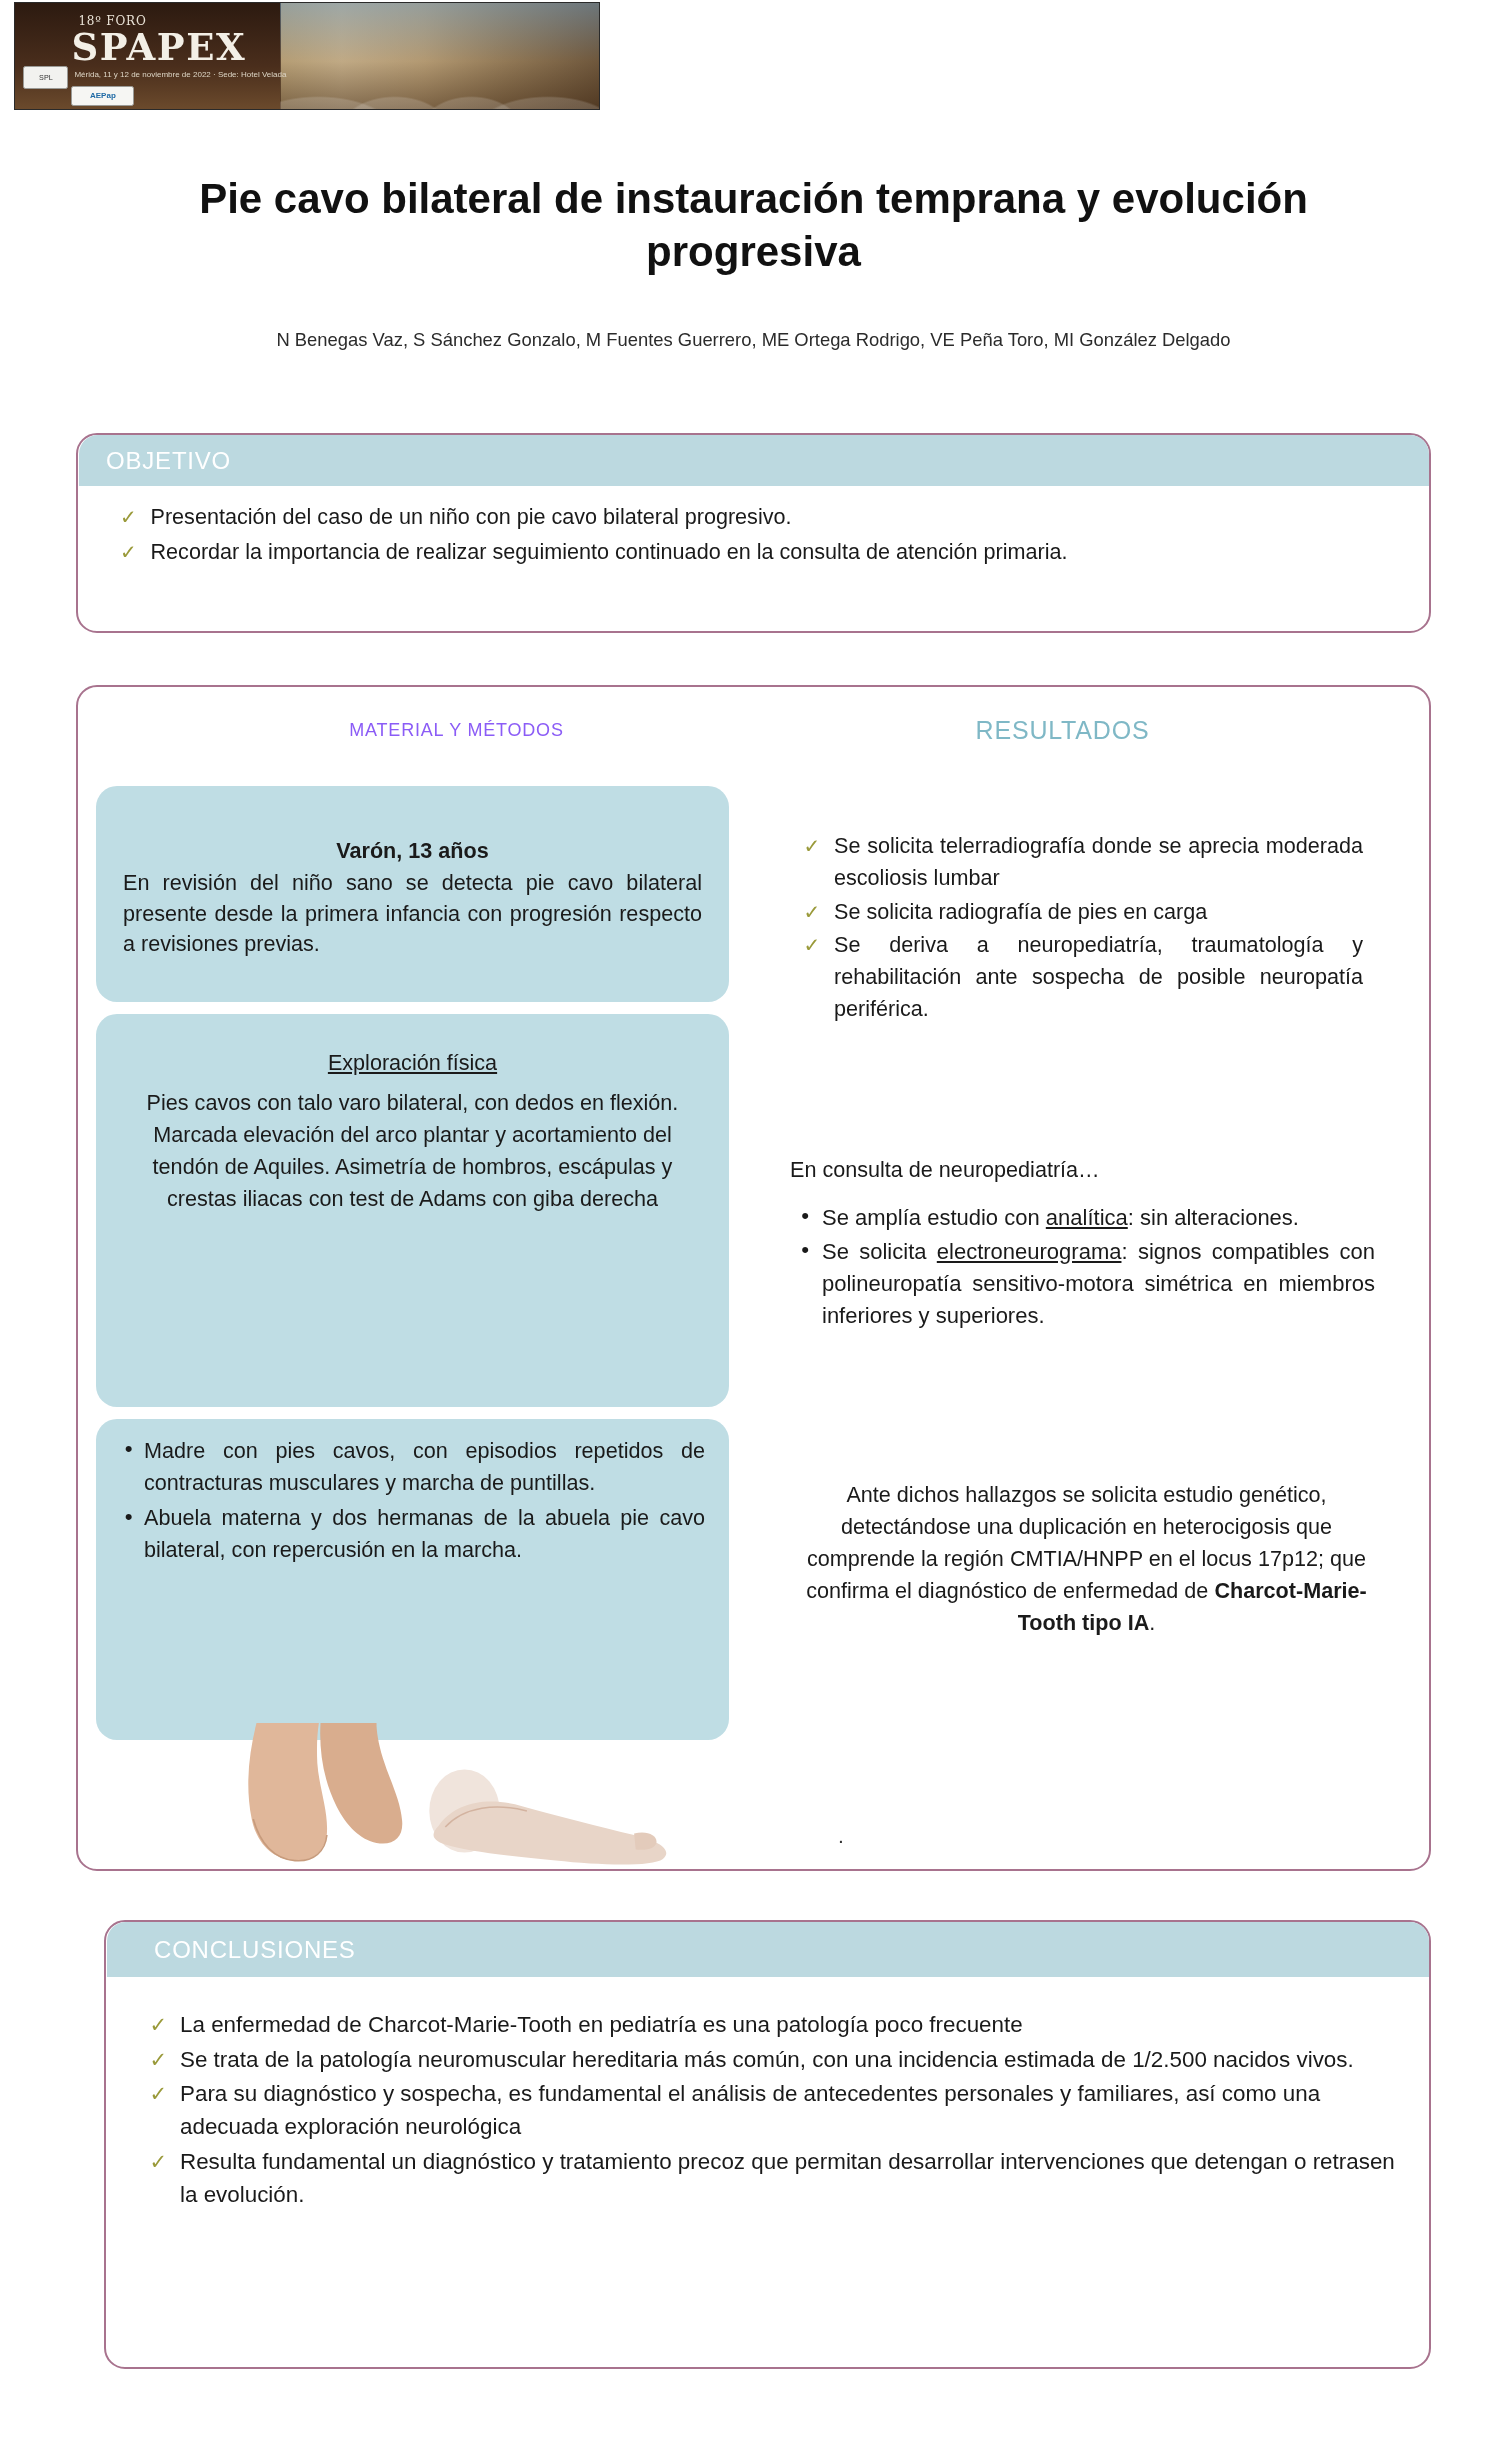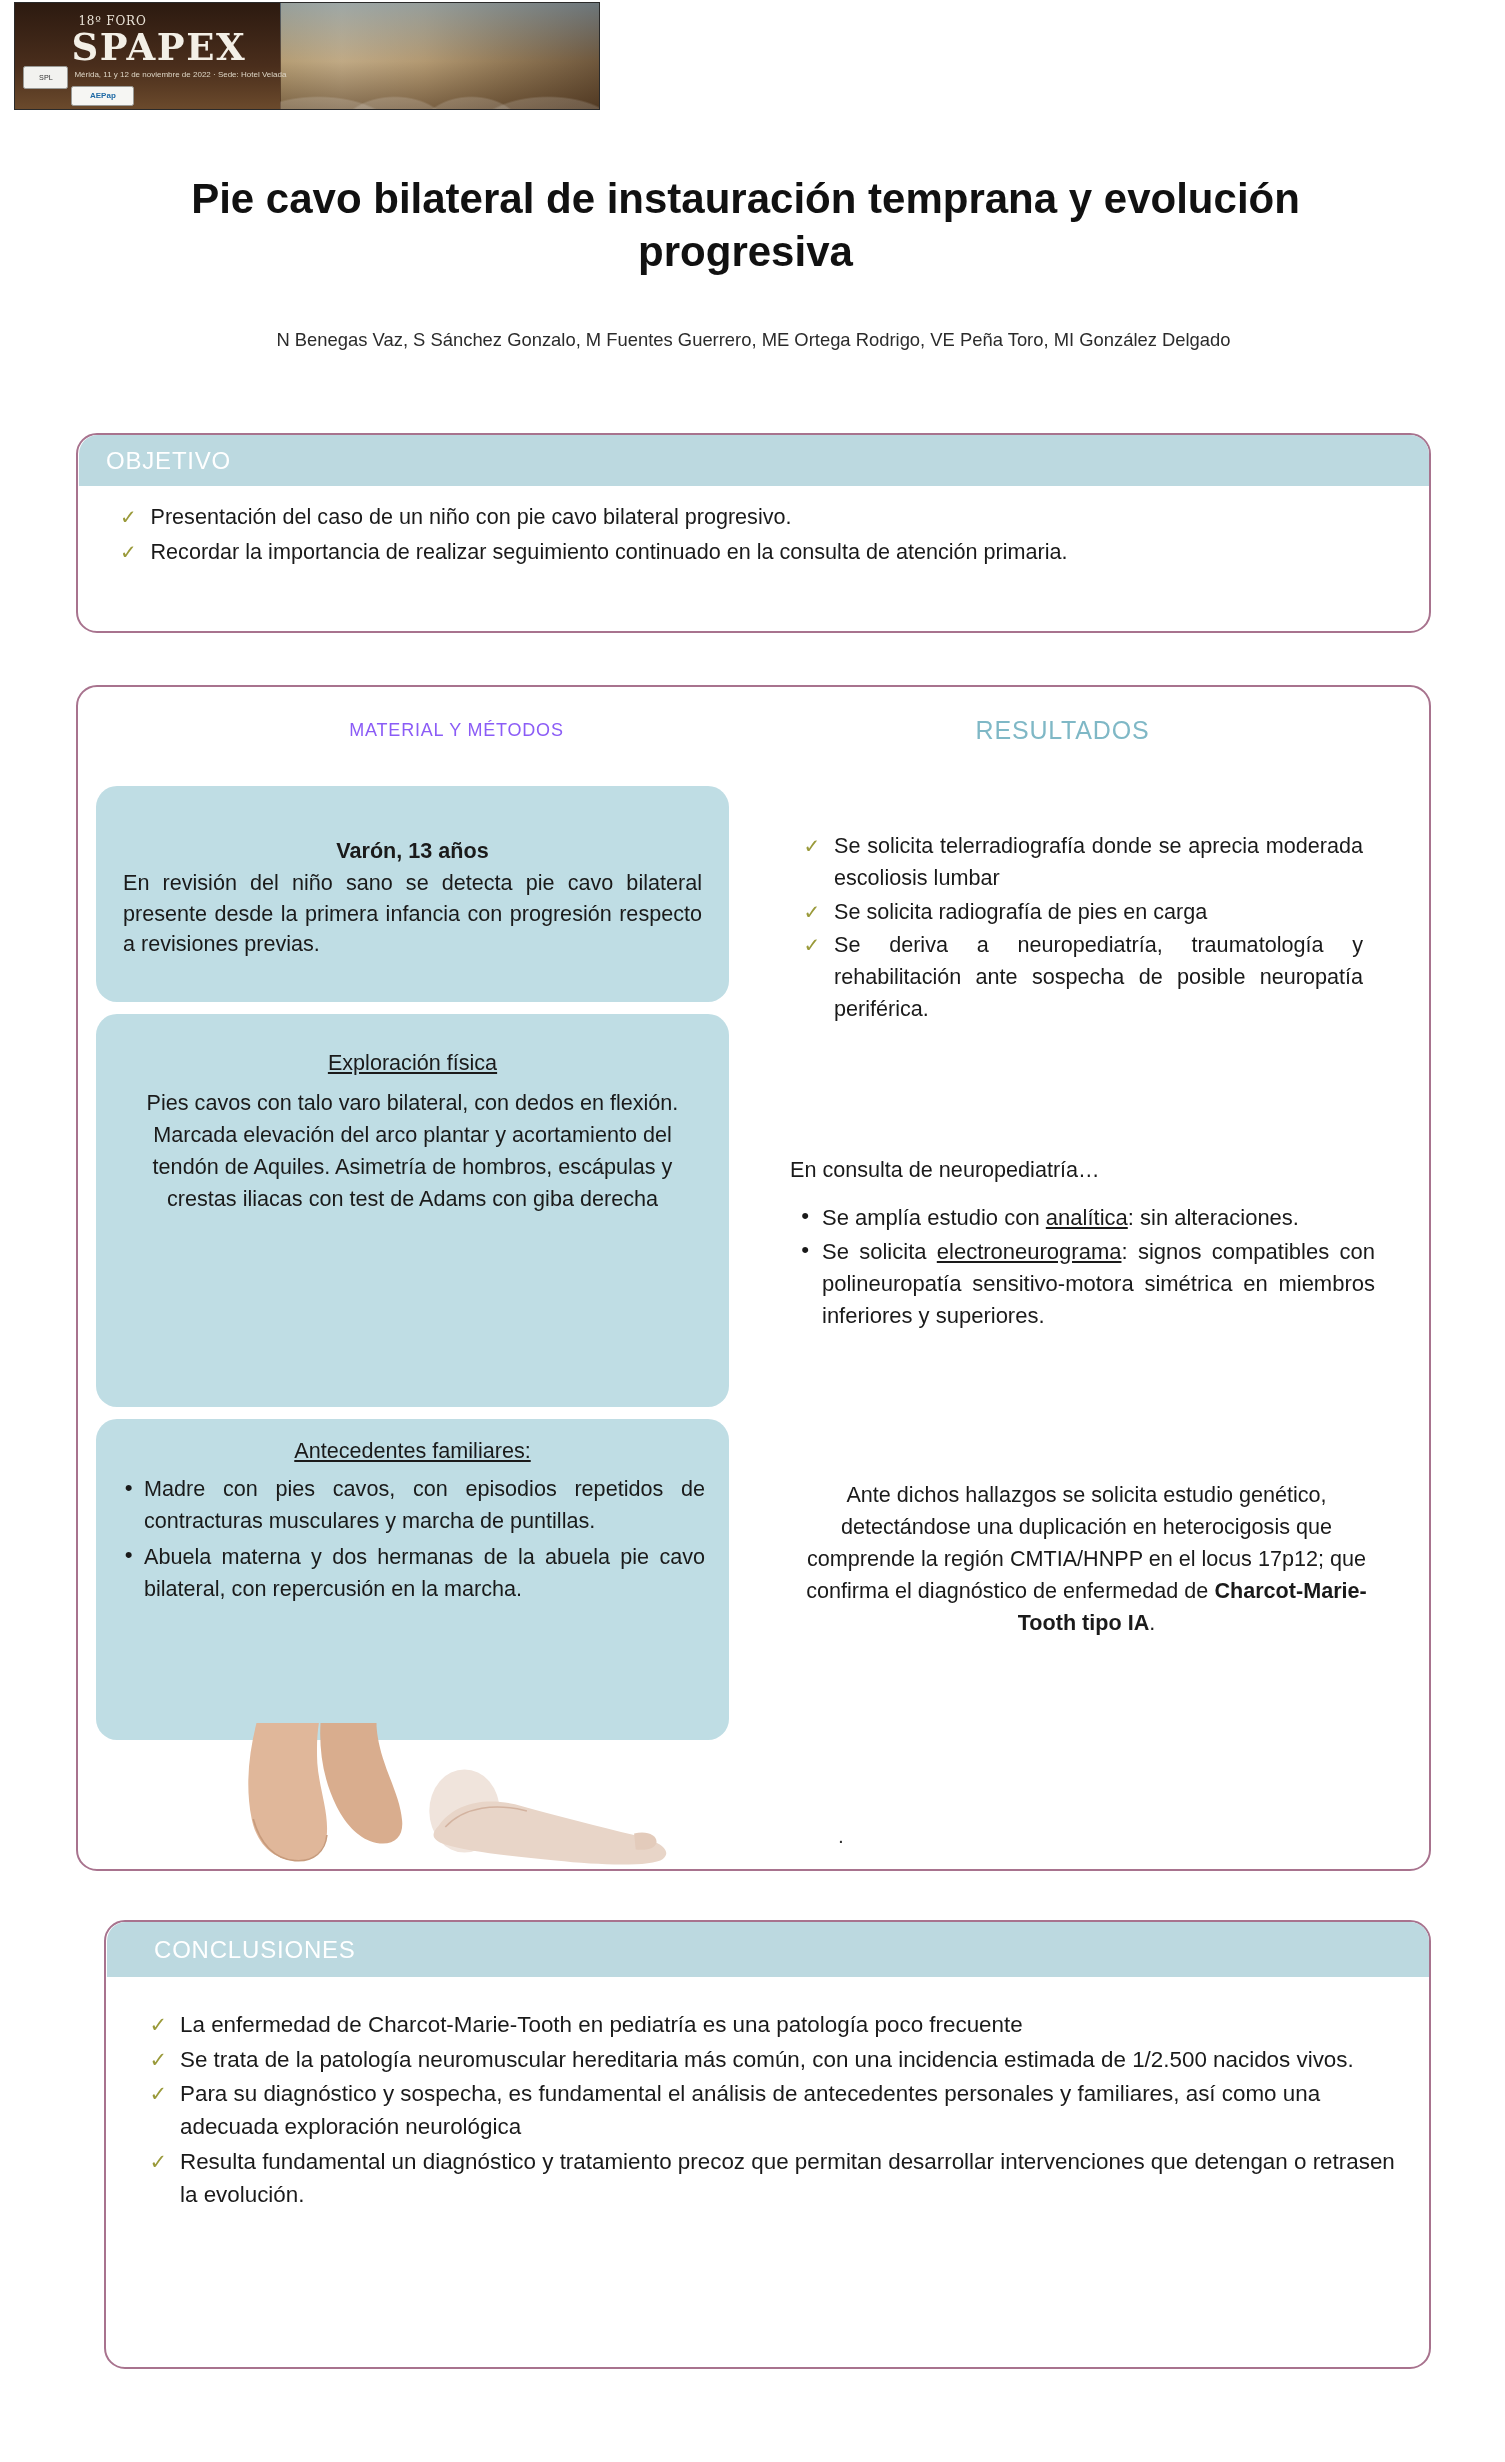--- a/index.html
+++ b/index.html
@@ -95,21 +95,21 @@
     font-size: 8px;
     color: #1f6aa5;
     text-align: center;
     line-height: 17.6px;
     font-weight: bold;
   }
 
   
   .title {
     position: absolute;
-    left: 80px;
+    left: 88px;
     top: 172px;
     width: 1331px;
     text-align: center;
     font-size: 42px;
     font-weight: bold;
     line-height: 53px;
     color: #111;
   }
   .authors {
     position: absolute;
@@ -438,21 +438,20 @@
   <span class="b-title">Varón, 13 años</span>
   <span>En revisión del niño sano se detecta pie cavo bilateral presente desde la primera infancia con progresión respecto a revisiones previas.</span>
 </div>
 
 <div class="blue-box blue-2">
   <span class="b-title">Exploración física</span>
   <span>Pies cavos con talo varo bilateral, con dedos en flexión. Marcada elevación del arco plantar y acortamiento del tendón de Aquiles. Asimetría de hombros, escápulas y crestas iliacas con test de Adams con giba derecha</span>
 </div>
 
 <div class="blue-box blue-3">
-  <span class="b-title">Antecedentes familiares:</span>
   <ul>
     <li>Madre con pies cavos, con episodios repetidos de contracturas musculares y marcha de puntillas.</li>
     <li>Abuela materna y dos hermanas de la abuela pie cavo bilateral, con repercusión en la marcha.</li>
   </ul>
 </div>
 
 <ul class="res-list">
   <li>Se solicita telerradiografía donde se aprecia moderada escoliosis lumbar</li>
   <li>Se solicita radiografía de pies en carga</li>
   <li>Se deriva a neuropediatría, traumatología y rehabilitación ante sospecha de posible neuropatía periférica.</li>

